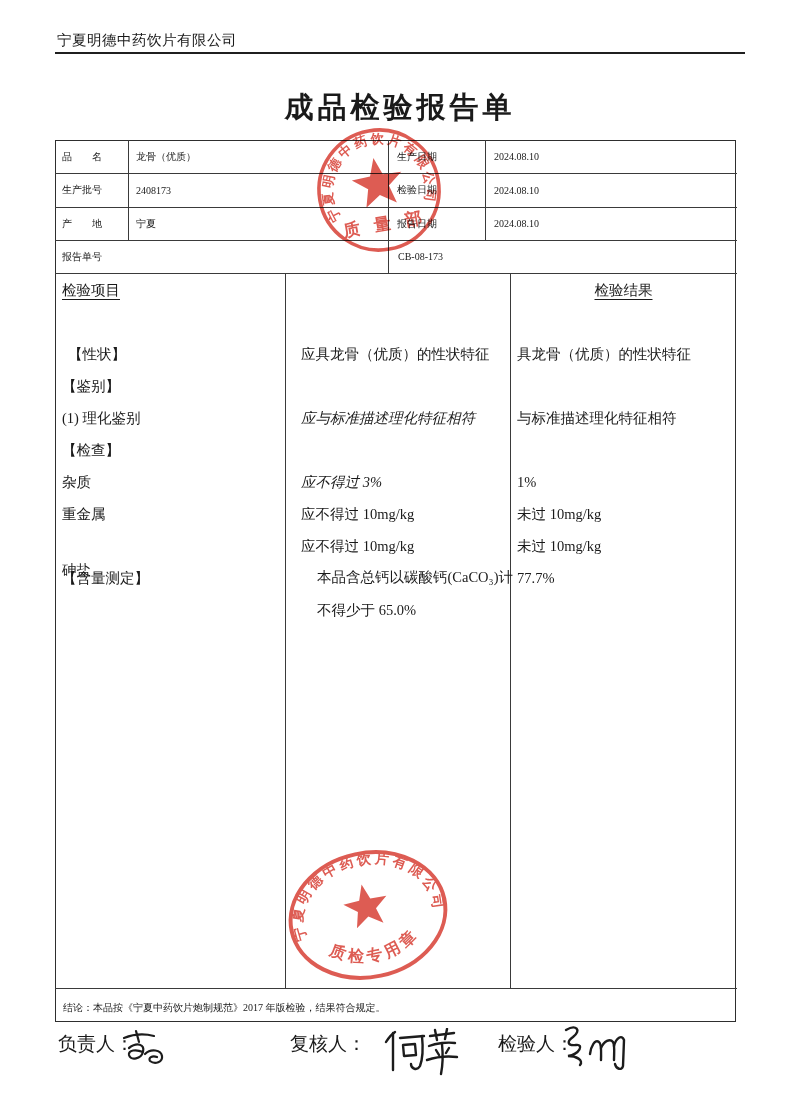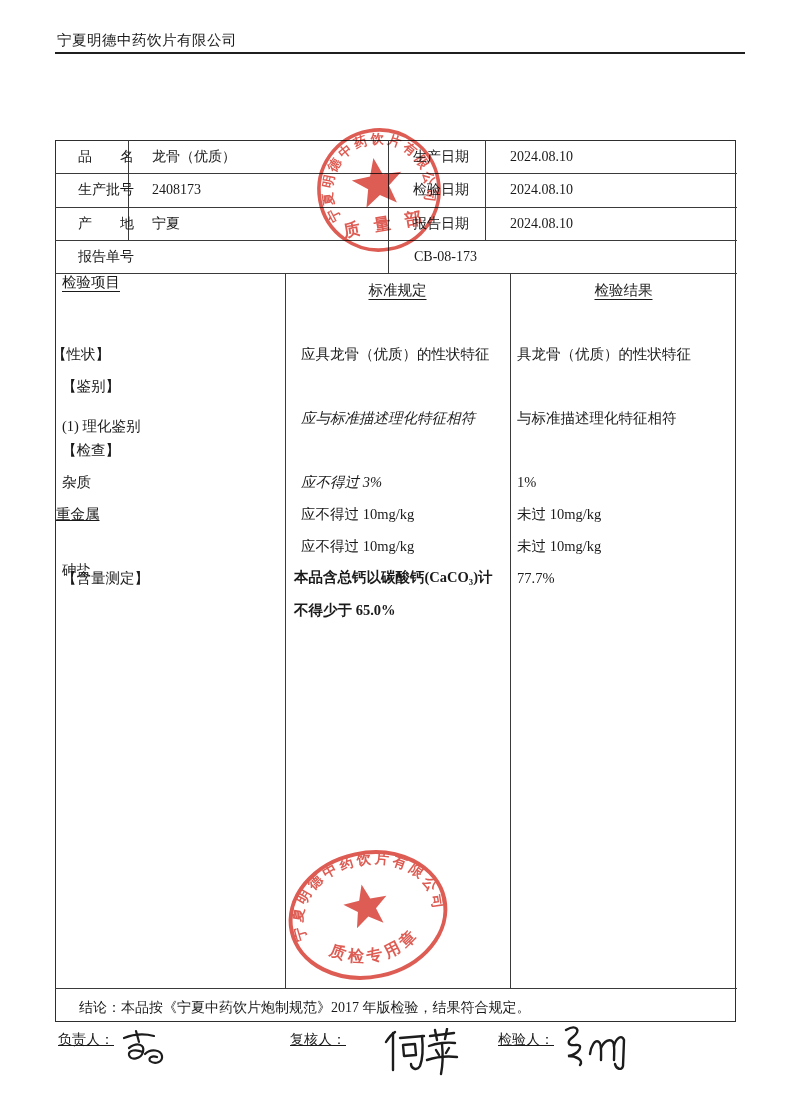--- a/index.html
+++ b/index.html
@@ -10,37 +10,38 @@
   }
   .abs{position:absolute;}
   .hdr-left{left:57px;top:31px;font-size:14.5px;letter-spacing:.5px;}
   .hdr-right{right:55px;top:31px;font-size:14.5px;}
   .hdr-rule{left:55px;top:52px;width:690px;height:2px;background:#1f1f1f;}
   .title{left:0;top:88px;width:800px;text-align:center;font-size:29px;font-weight:bold;letter-spacing:4px;}
   
   .tbl{left:55px;top:140px;width:681px;height:882px;border:1px solid #2e2e2e;box-sizing:border-box;}
   .hline{height:1px;background:#3a3a3a;}
   .vline{width:1px;background:#3a3a3a;}
-  .cell{display:flex;align-items:center;font-size:14px;white-space:nowrap;margin-left:16px;}
+  .cell{display:flex;align-items:center;font-size:10px;white-space:nowrap;}
   .txt{font-size:14.5px;line-height:20px;}
   .colhead{display:flex;align-items:center;font-size:14.5px;}
   .colhead span{text-decoration:underline;text-underline-offset:4px;}
   .center{justify-content:center;}
   .wrapcell{font-size:14.5px;line-height:33px;white-space:normal;}
-  .sig-label{font-size:14px;text-decoration:underline;}
+  .sig-label{font-size:19px;}
   .sig svg{display:block;}
   .stamp{pointer-events:none;mix-blend-mode:multiply;opacity:.88;}
 </style>
 </head>
 <body>
 
 <div class="page">
 
   <div class="abs hdr-left">宁夏明德中药饮片有限公司</div>
   <div class="abs hdr-rule"></div>
+  <div class="abs title">成品检验报告单</div>
 
   <div class="abs tbl"></div>
   <div class="abs hline" style="left:55px;top:173px;width:682px;"></div>
   <div class="abs hline" style="left:55px;top:207px;width:682px;"></div>
   <div class="abs hline" style="left:55px;top:240px;width:682px;"></div>
   <div class="abs hline" style="left:55px;top:273px;width:682px;"></div>
   <div class="abs hline" style="left:55px;top:988px;width:682px;"></div>
   <div class="abs vline" style="left:128px;top:140px;height:100px;"></div>
   <div class="abs vline" style="left:388px;top:140px;height:133px;"></div>
   <div class="abs vline" style="left:485px;top:140px;height:100px;"></div>
@@ -58,56 +59,53 @@
   <div class="abs cell" style="left:494px;top:173px;height:34px;">2024.08.10</div>
 
   <div class="abs cell" style="left:62px;top:207px;height:33px;">产　　地</div>
   <div class="abs cell" style="left:136px;top:207px;height:33px;">宁夏</div>
   <div class="abs cell" style="left:397px;top:207px;height:33px;">报告日期</div>
   <div class="abs cell" style="left:494px;top:207px;height:33px;">2024.08.10</div>
 
   <div class="abs cell" style="left:62px;top:240px;height:33px;">报告单号</div>
   <div class="abs cell" style="left:398px;top:240px;height:33px;">CB-08-173</div>
 
-  <div class="abs colhead" style="left:62px;top:265px;height:34px;font-family:Liberation Serif, serif;">
+  <div class="abs colhead" style="left:62px;top:273px;height:34px;font-family:Liberation Serif, serif;">
       <span>检验项目</span>
-    </div>
-  <div class="abs colhead center" style="left:285px;top:273px;width:225px;height:34px;">
-      <span>标准规定</span>
     </div>
   <div class="abs colhead center" style="left:510px;top:273px;width:227px;height:34px;">
       <span>检验结果</span>
     </div>
 
-  <div class="abs txt" style="left:52px;top:344px;">【性状】</div>
+  <div class="abs txt" style="left:68px;top:344px;">【性状】</div>
   <div class="abs txt" style="left:301px;top:344px;text-align:right;">应具龙骨（优质）的性状特征</div>
   <div class="abs txt" style="left:517px;top:344px;">具龙骨（优质）的性状特征</div>
 
   <div class="abs txt" style="left:62px;top:376px;">【鉴别】</div>
 
-  <div class="abs txt" style="left:62px;top:408px;margin-top:8px;">(1) 理化鉴别</div>
+  <div class="abs txt" style="left:62px;top:408px;">(1) 理化鉴别</div>
   <div class="abs txt" style="left:301px;top:408px;font-style:italic;">应与标准描述理化特征相符</div>
   <div class="abs txt" style="left:517px;top:408px;">与标准描述理化特征相符</div>
 
   <div class="abs txt" style="left:62px;top:440px;">【检查】</div>
 
   <div class="abs txt" style="left:62px;top:472px;">杂质</div>
   <div class="abs txt" style="left:301px;top:472px;font-style:italic;">应不得过 3%</div>
   <div class="abs txt" style="left:517px;top:472px;">1%</div>
 
-  <div class="abs txt" style="left:56px;top:504px;text-decoration:underline;">重金属</div>
+  <div class="abs txt" style="left:62px;top:504px;">重金属</div>
   <div class="abs txt" style="left:301px;top:504px;">应不得过 10mg/kg</div>
   <div class="abs txt" style="left:517px;top:504px;">未过 10mg/kg</div>
 
   <div class="abs txt" style="left:62px;top:560px;">砷盐</div>
   <div class="abs txt" style="left:301px;top:536px;">应不得过 10mg/kg</div>
   <div class="abs txt" style="left:517px;top:536px;">未过 10mg/kg</div>
 
   <div class="abs txt" style="left:62px;top:568px;">【含量测定】</div>
-  <div class="abs wrapcell" style="left:294px;top:561px;width:202px;font-weight:bold;">本品含总钙以碳酸钙(CaCO₃)计不得少于 65.0%</div>
+  <div class="abs wrapcell" style="left:317px;top:561px;width:202px;">本品含总钙以碳酸钙(CaCO₃)计不得少于 65.0%</div>
   <div class="abs txt" style="left:517px;top:568px;">77.7%</div>
 
   <div class="abs cell" style="left:63px;top:988px;height:40px;">结论：本品按《宁夏中药饮片炮制规范》2017 年版检验，结果符合规定。</div>
 
   <div class="abs sig-label" style="left:58px;top:1031px;">负责人：</div>
   <div class="abs sig-label" style="left:290px;top:1031px;">复核人：</div>
   <div class="abs sig-label" style="left:498px;top:1031px;">检验人：</div>
 
   <div class="abs sig" style="left:112px;top:1026px;">
     <svg width="92" height="46" viewBox="0 0 92 46" fill="none" stroke="#1c1c1c" stroke-width="2.2" stroke-linecap="round">

